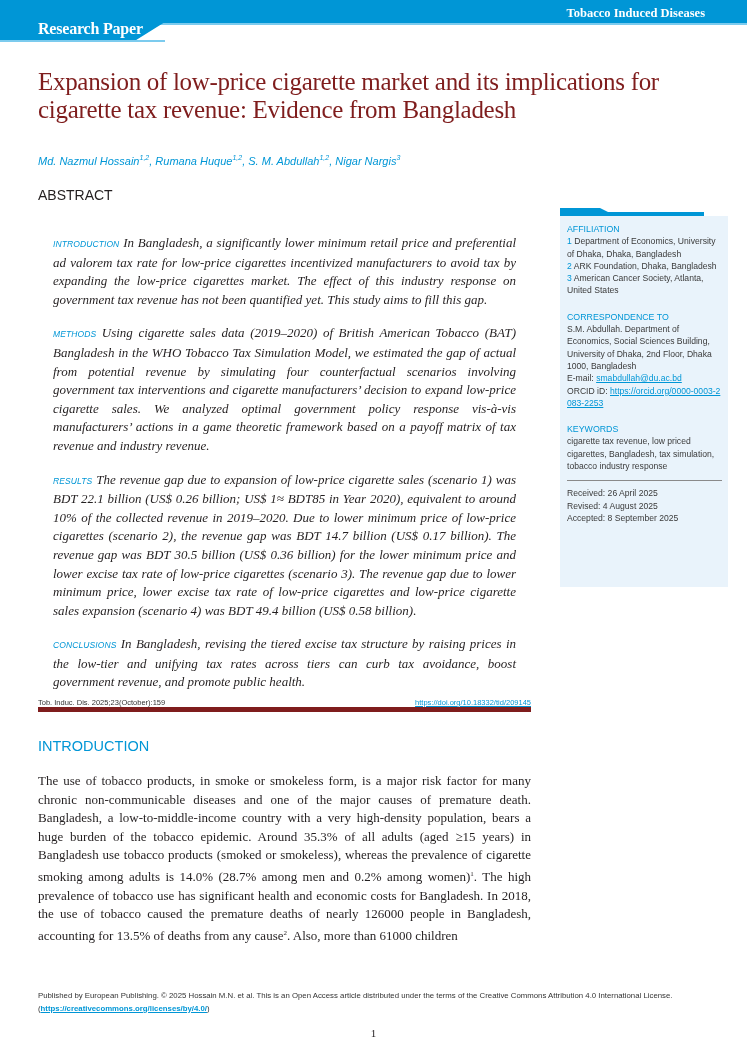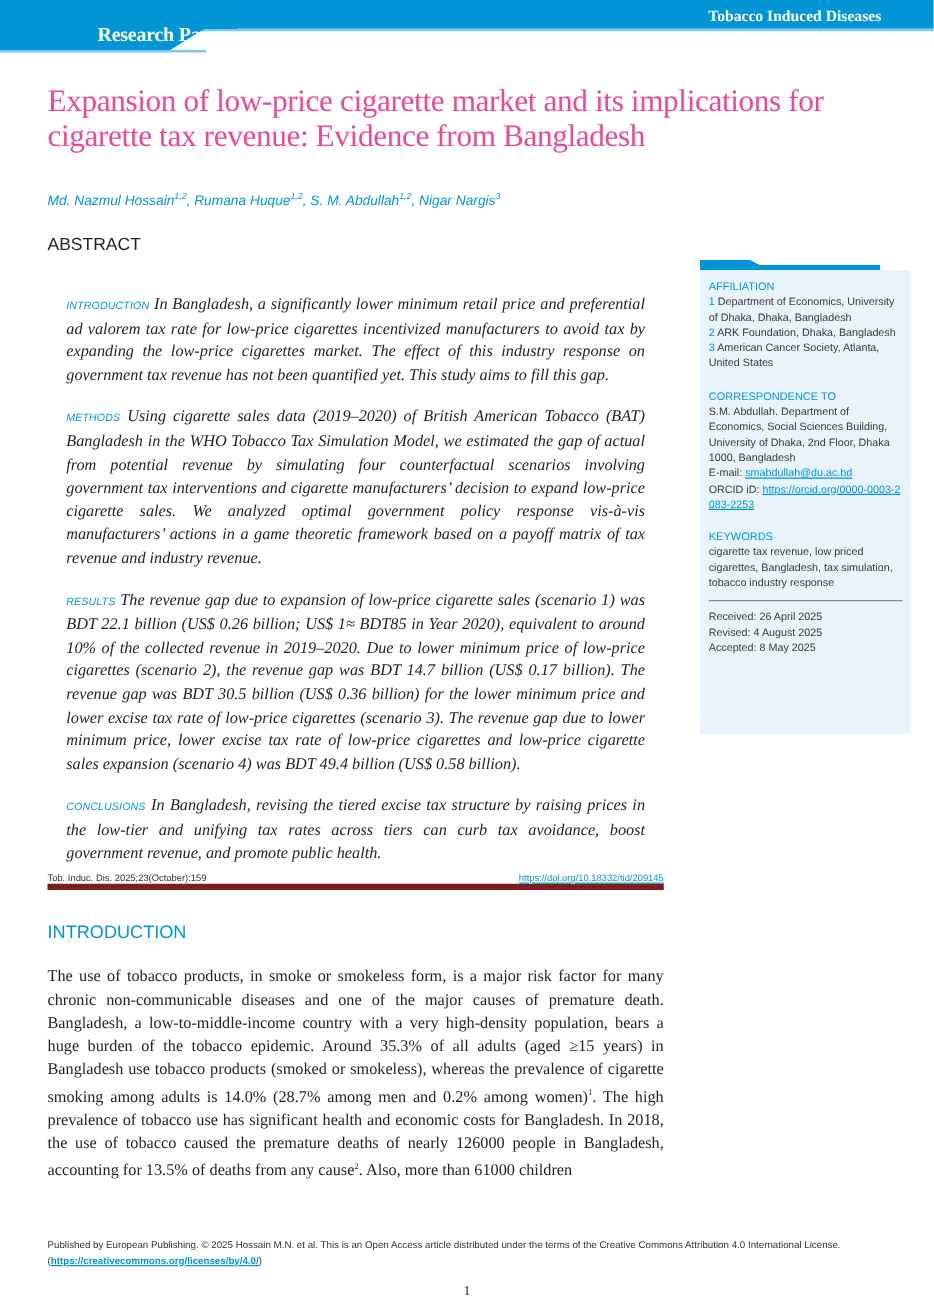--- a/index.html
+++ b/index.html
@@ -6,27 +6,27 @@
   html, body { width: 747px; height: 1049px; background: #ffffff; overflow: hidden; }
   body { position: relative; font-family: "Liberation Serif", serif; color: #231f20; }
 
   
   .hdr-band { position: absolute; left: 0; top: 0; width: 747px; height: 23px; background: #0096d6; }
   .hdr-line { position: absolute; left: 0; top: 23px; width: 747px; height: 1.5px; background: #7ccbee; }
   .hdr-tab { position: absolute; left: 0; top: 0; width: 190px; height: 42px; background: #0096d6;
              clip-path: polygon(0 0, 100% 0, 100% 55%, 86% 55%, 70% 100%, 0 100%); }
   .hdr-tab-line { position: absolute; left: 0; top: 40px; width: 165px; height: 2px; background: #7ccbee; }
   .hdr-tab-label { position: absolute; left: 38px; top: 20px; color: #fff; font-family: "Liberation Serif", serif;
-                   font-weight: bold; font-size: 16px; letter-spacing: -0.2px; margin-left: 40px; }
+                   font-weight: bold; font-size: 16px; letter-spacing: -0.2px; }
   .journal-name { position: absolute; right: 42px; top: 6px; color: #fff; font-family: "Liberation Serif", serif;
                   font-weight: bold; font-size: 12.5px; }
 
   
   .title { position: absolute; left: 38px; top: 68px; width: 680px; font-family: "Liberation Serif", serif;
-           font-size: 25px; line-height: 28px; color: #ec4899; letter-spacing: -0.3px; }
+           font-size: 25px; line-height: 28px; color: #7f1d1d; letter-spacing: -0.3px; }
   .authors { position: absolute; left: 38px; top: 154px; font-family: "Liberation Sans", sans-serif;
              font-style: italic; font-size: 11px; color: #0096d6; }
   .authors sup { font-size: 7px; }
 
   
   .abs-head { position: absolute; left: 38px; top: 187px; font-family: "Liberation Sans", sans-serif;
               font-size: 14px; color: #231f20; }
   .abstract { position: absolute; left: 38px; top: 219px; width: 493px; font-family: "Liberation Serif", serif;
               font-size: 13px; line-height: 18.6px; text-align: justify; color: #231f20; }
   .abstract p { margin: 15px; font-style: italic; }
@@ -109,21 +109,21 @@
     <div><span>E-mail:</span> <a class="side-link">smabdullah@du.ac.bd</a></div>
     <div><span>ORCID iD:</span> <a class="side-link" style="word-break: break-all;">https://orcid.org/0000-0003-2083-2253</a></div>
   </div>
   <div>
     <div class="side-h">KEYWORDS</div>
     <div>cigarette tax revenue, low priced cigarettes, Bangladesh, tax simulation, tobacco industry response</div>
   </div>
   <div class="side-rule"></div>
   <div>Received: 26 April 2025</div>
   <div>Revised: 4 August 2025</div>
-  <div>Accepted: 8 May 2025</div>
+  <div>Accepted: 8 September 2025</div>
 </aside>
 
 <h2 class="intro-head" style="font-weight:normal;">INTRODUCTION</h2>
 <div class="intro-body">
   <span>The use of tobacco products, in smoke or smokeless form, is a major risk factor for many chronic non-communicable diseases and one of the major causes of premature death. Bangladesh, a low-to-middle-income country with a very high-density population, bears a huge burden of the tobacco epidemic. Around 35.3% of all adults (aged ≥15 years) in Bangladesh use tobacco products (smoked or smokeless), whereas the prevalence of cigarette smoking among adults is 14.0% (28.7% among men and 0.2% among women)</span><sup>1</sup><span>. The high prevalence of tobacco use has significant health and economic costs for Bangladesh. In 2018, the use of tobacco caused the premature deaths of nearly 126000 people in Bangladesh, accounting for 13.5% of deaths from any cause</span><sup>2</sup><span>. Also, more than 61000 children</span>
 </div>
 
 <div class="footer">
   <span>Published by European Publishing. © 2025 Hossain M.N. et al. This is an Open Access article distributed under the terms of the Creative Commons Attribution 4.0 International License. (</span><a>https://creativecommons.org/licenses/by/4.0/</a><span>)</span>
 </div>

